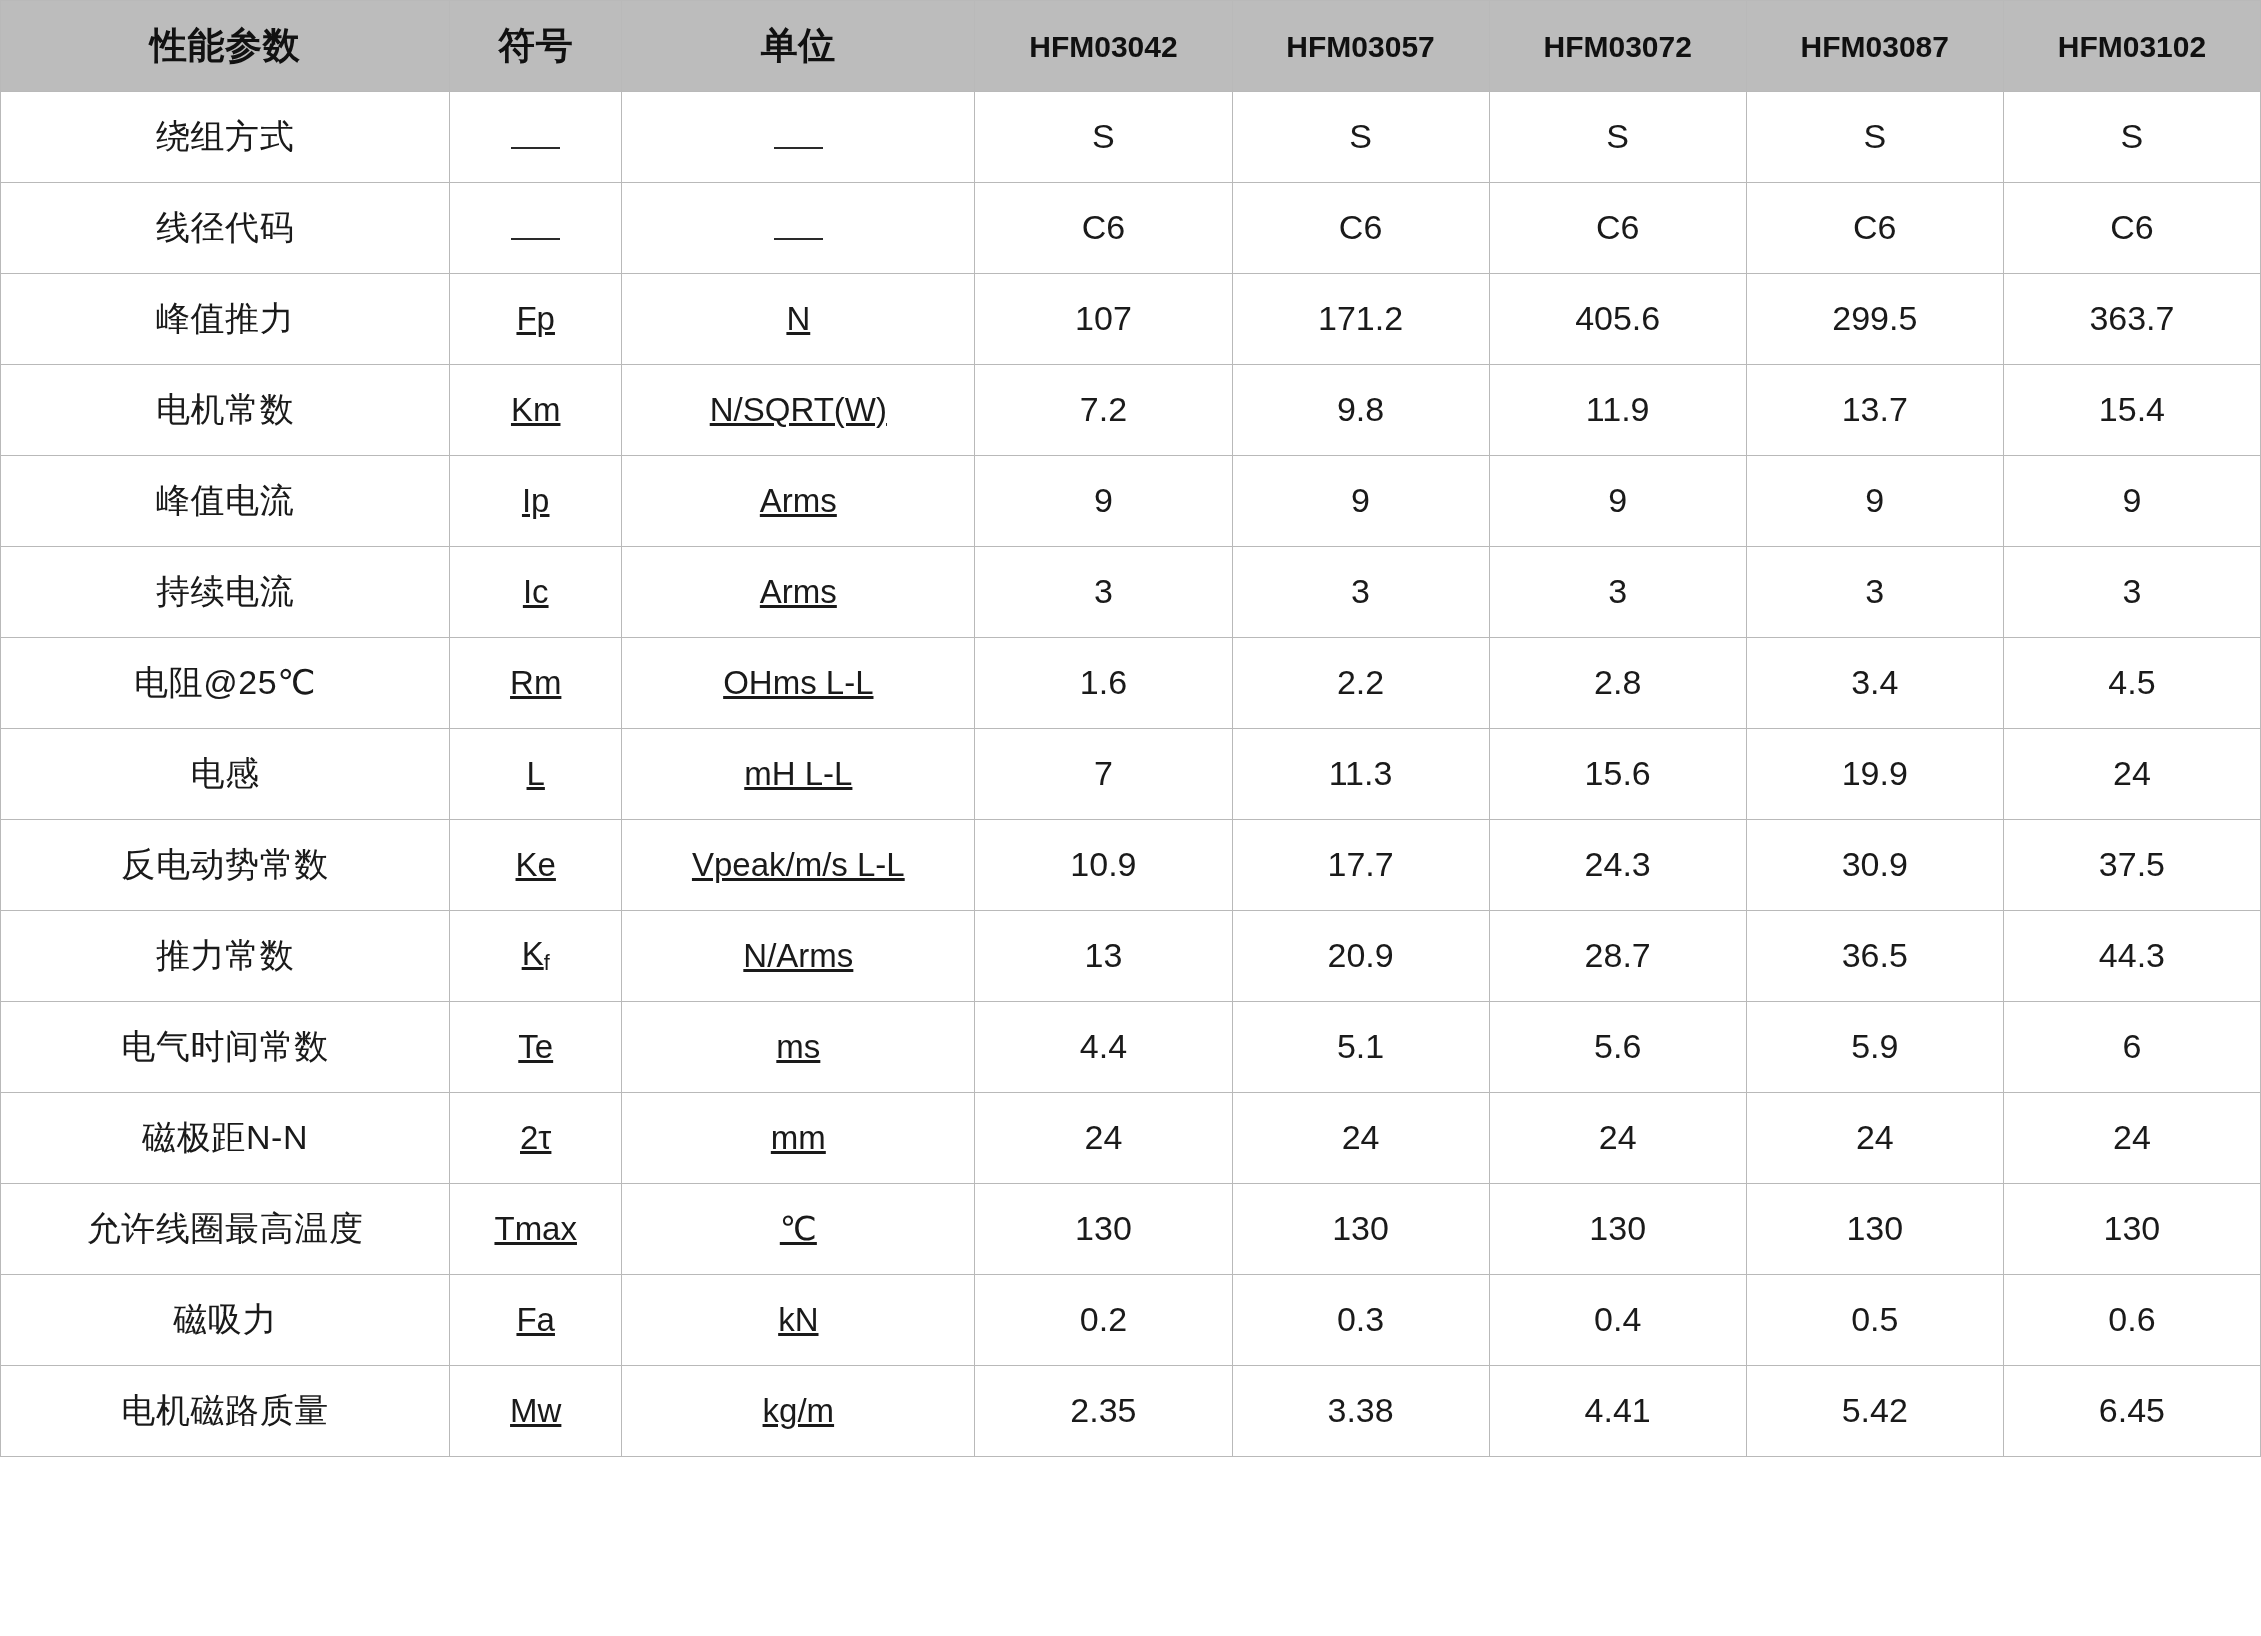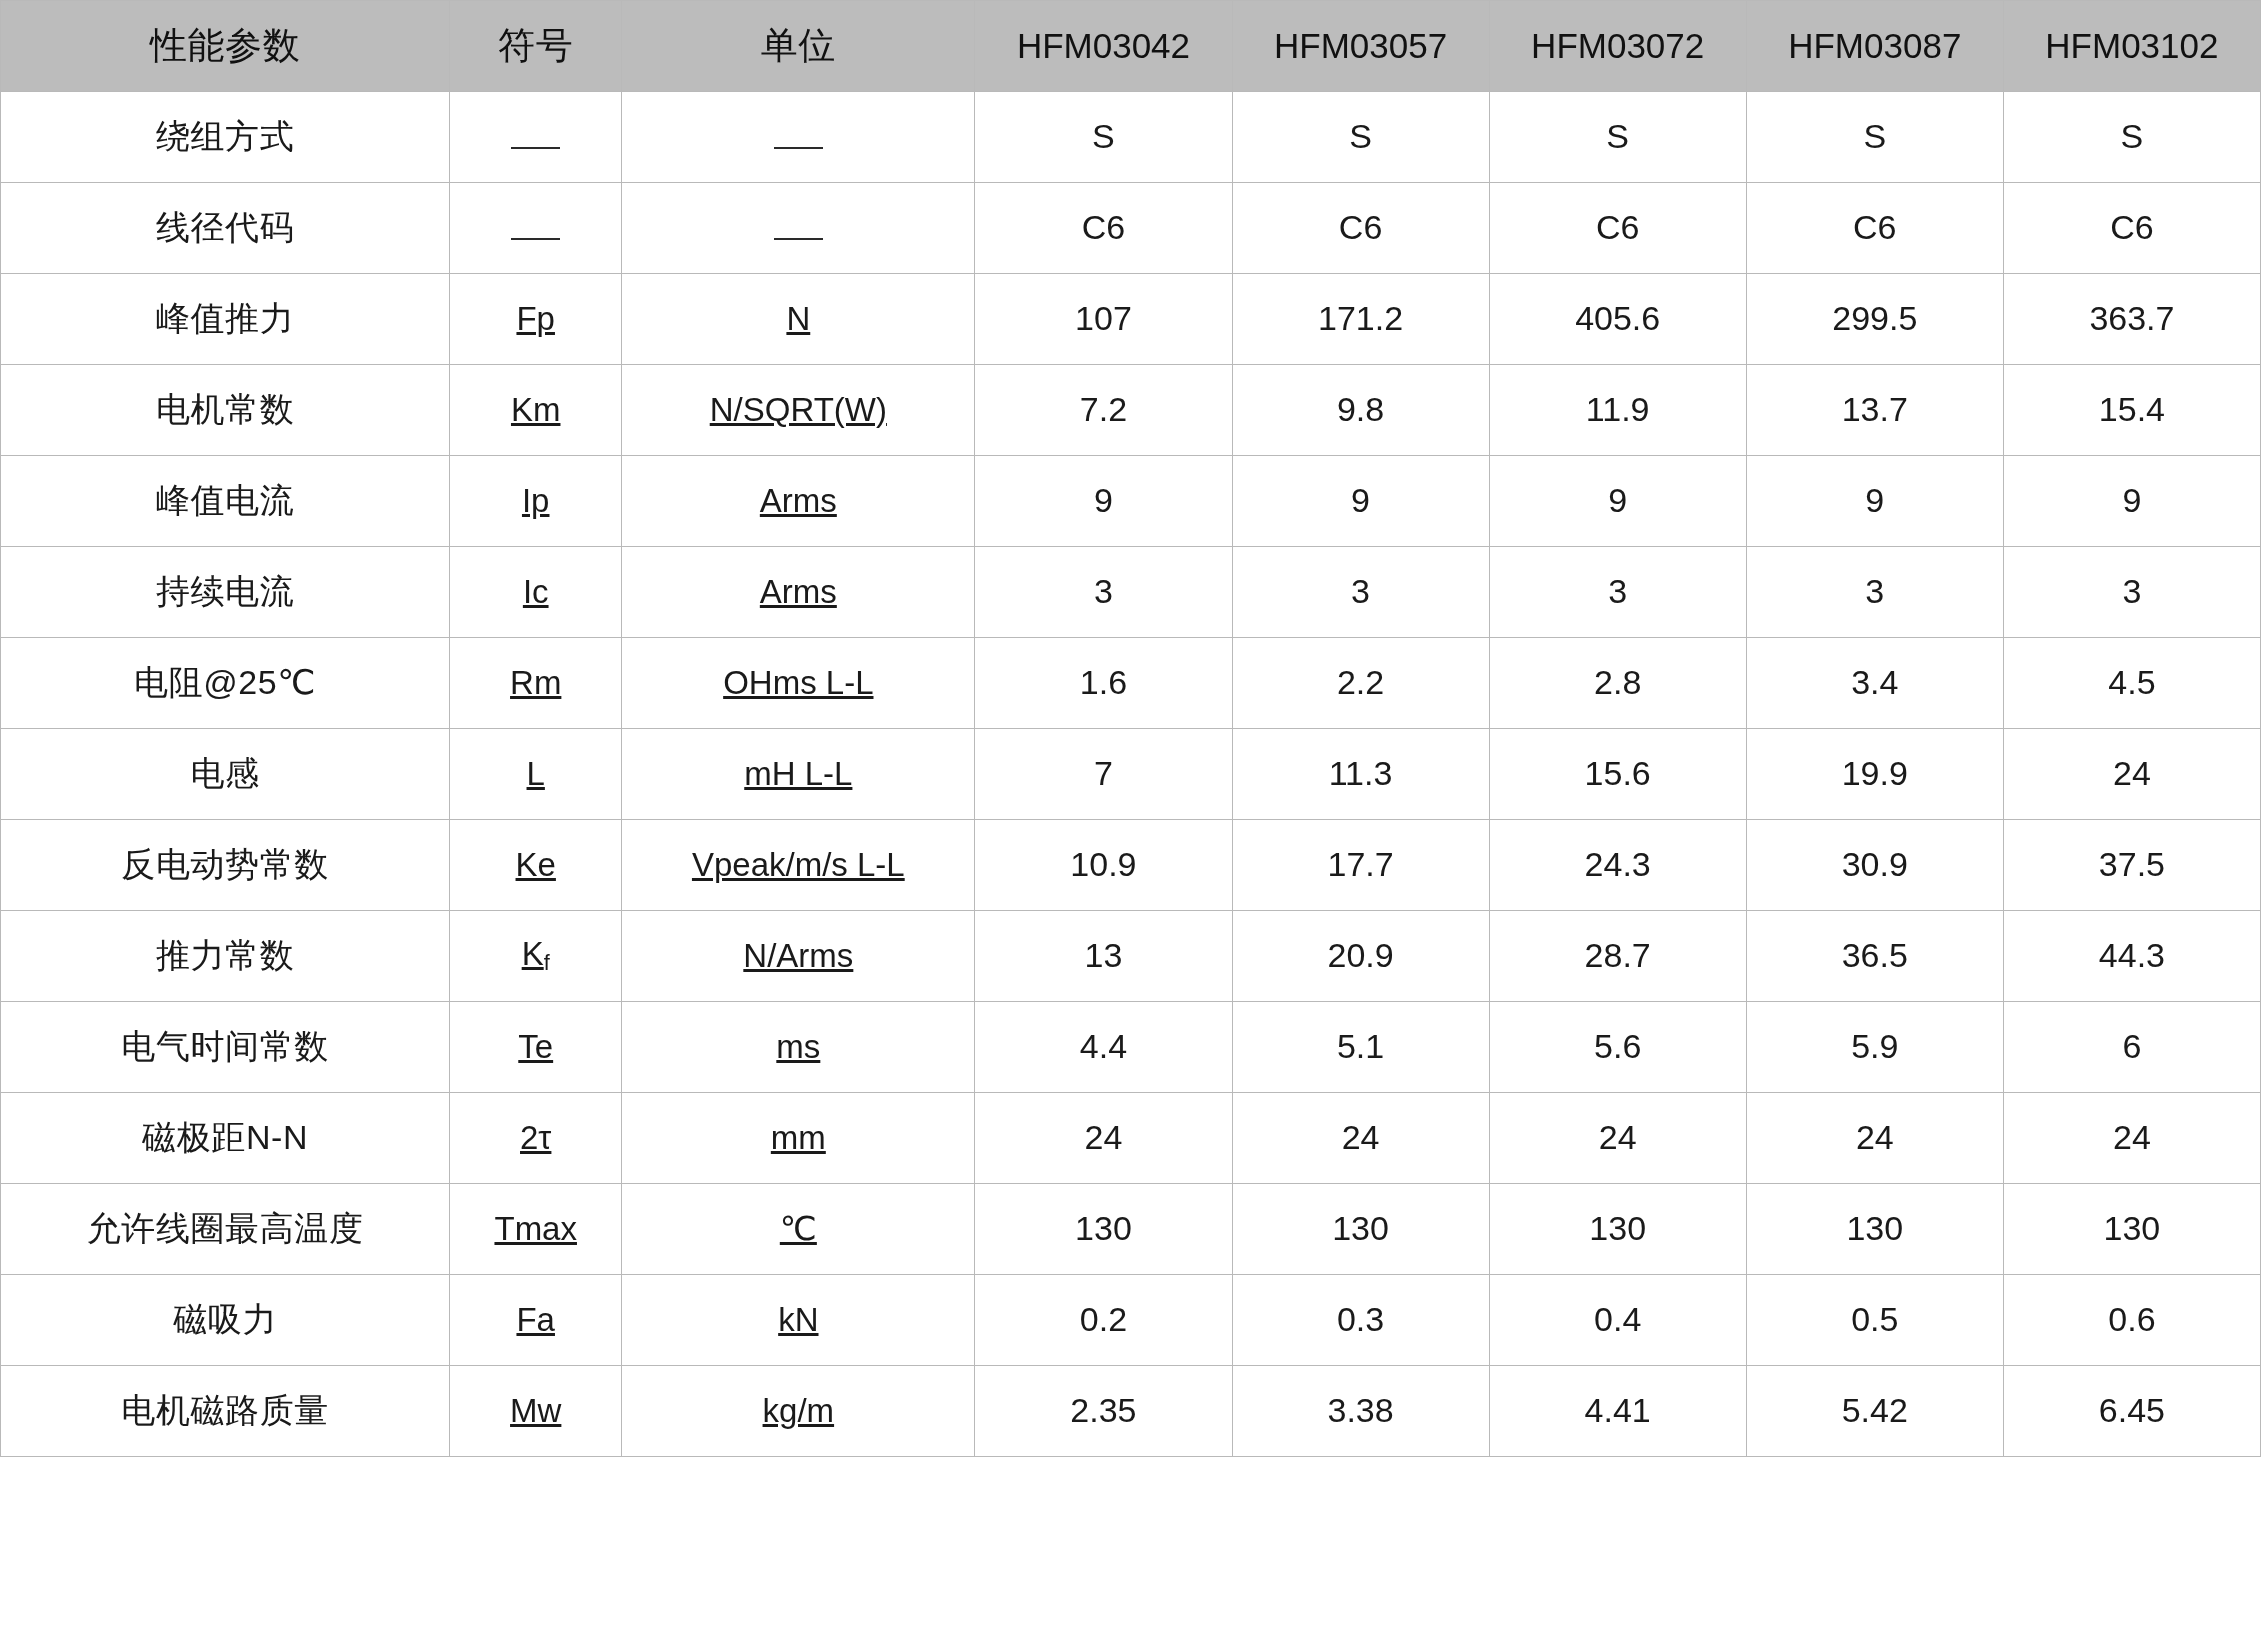--- a/index.html
+++ b/index.html
@@ -32,27 +32,27 @@
   table.spec th, table.spec td {
     border: 1.7px solid #b9b9b9;
     text-align: center;
     vertical-align: middle;
     padding: 0;
     line-height: 1.1;
   }
   table.spec thead th {
     background: #bcbcbc;
     color: #111111;
-    font-weight: normal;
+    font-weight: bold;
     height: 90px;
     font-size: 37px;
     letter-spacing: 0.6px;
   }
   table.spec thead th.model-head {
-    font-size: 35px;
+    font-size: 30px;
     letter-spacing: 0px;
   }
   table.spec tbody td {
     height: 90px;
     background: #ffffff;
     font-weight: normal;
     font-size: 34px;
   }
   table.spec tbody td.param {
     font-size: 34px;

